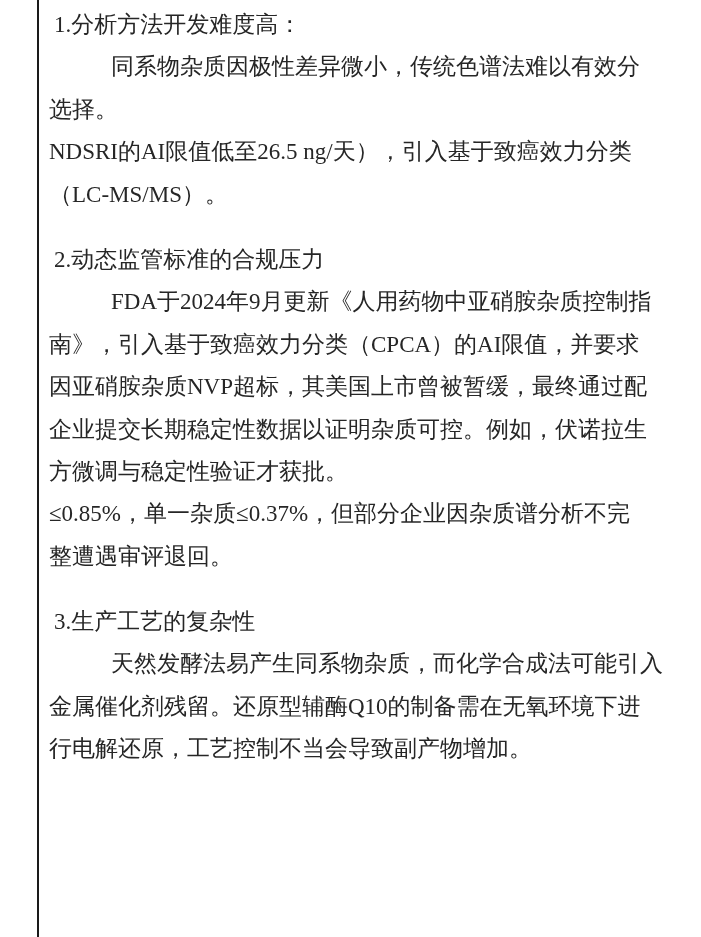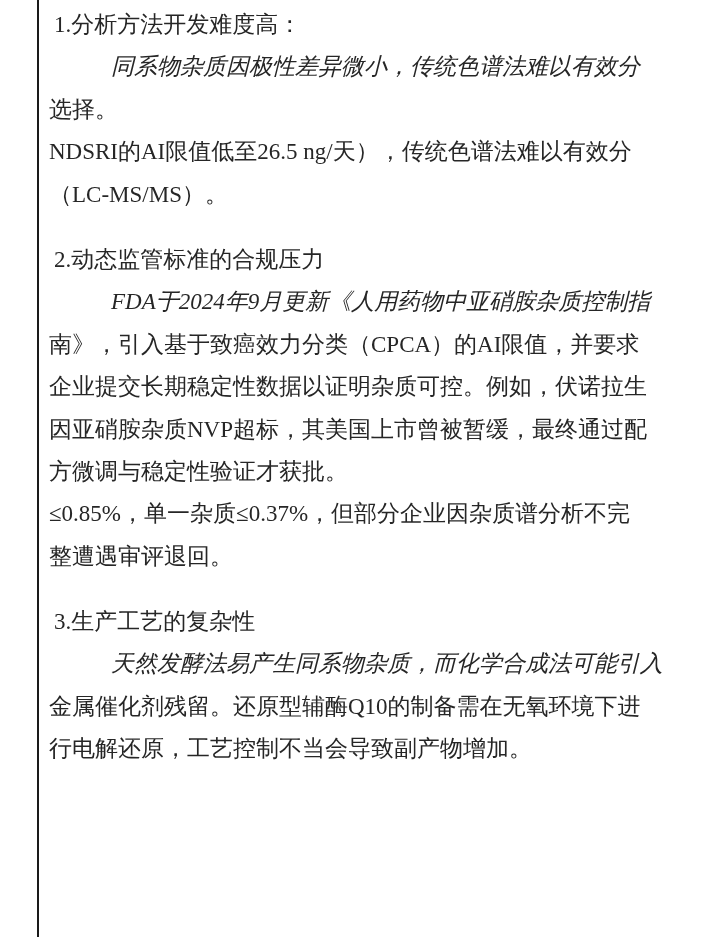--- a/index.html
+++ b/index.html
@@ -30,45 +30,44 @@
     font-size: 23px;
     color: #262626;
     white-space: nowrap;
     overflow: visible;
   }
   .heading {
     padding-left: 5px;
   }
   .indent {
     padding-left: 62px;
-    font-style: italic;
   }
   .gap-above {
     margin-top: 23px;
   }
 </style>
 </head>
 <body>
 
 <div class="doc-frame">
 
   <div>
     <div class="line heading">1.分析方法开发难度高：</div>
     <div class="line indent">同系物杂质因极性差异微小，传统色谱法难以有效分</div>
     <div class="line">选择。</div>
-    <div class="line">NDSRI的AI限值低至26.5 ng/天），传统色谱法难以有效分</div>
+    <div class="line">NDSRI的AI限值低至26.5 ng/天），引入基于致癌效力分类</div>
     <div class="line">（LC-MS/MS）。</div>
   </div>
 
   <div>
     <div class="line heading gap-above">2.动态监管标准的合规压力</div>
     <div class="line indent">FDA于2024年9月更新《人用药物中亚硝胺杂质控制指</div>
     <div class="line">南》，引入基于致癌效力分类（CPCA）的AI限值，并要求</div>
+    <div class="line">因亚硝胺杂质NVP超标，其美国上市曾被暂缓，最终通过配</div>
     <div class="line">企业提交长期稳定性数据以证明杂质可控。例如，伏诺拉生</div>
-    <div class="line">因亚硝胺杂质NVP超标，其美国上市曾被暂缓，最终通过配</div>
     <div class="line">方微调与稳定性验证才获批。</div>
     <div class="line">≤0.85%，单一杂质≤0.37%，但部分企业因杂质谱分析不完</div>
     <div class="line">整遭遇审评退回。</div>
   </div>
 
   <div>
     <div class="line heading gap-above">3.生产工艺的复杂性</div>
     <div class="line indent">天然发酵法易产生同系物杂质，而化学合成法可能引入</div>
     <div class="line">金属催化剂残留。还原型辅酶Q10的制备需在无氧环境下进</div>
     <div class="line">行电解还原，工艺控制不当会导致副产物增加。</div>

